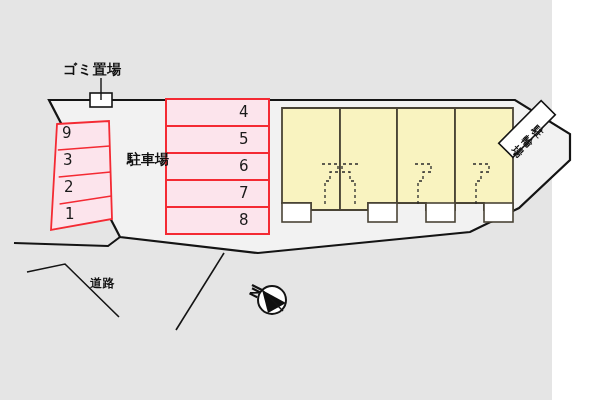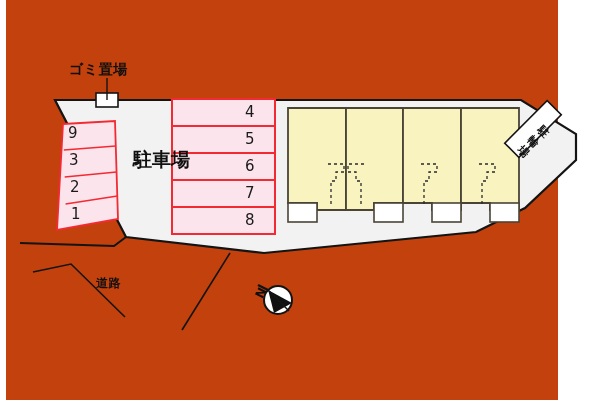--- a/index.html
+++ b/index.html
@@ -10,22 +10,21 @@
   body {
     width: 600px;
     height: 400px;
     font-family: "DejaVu Sans", "Liberation Sans", sans-serif;
     overflow: hidden;
   }
   #map-root {
     position: relative;
     width: 552px;
     height: 400px;
-    background: #c2410c;
-    margin-left: 6px;
+    background: #e5e5e5;
   }
   #site-svg {
     position: absolute;
     left: 0;
     top: 0;
     width: 600px;
     height: 400px;
   }
   .map-label {
     position: absolute;
@@ -44,21 +43,21 @@
   }
   #label-gomi {
     left: 63px;
     top: 62px;
     font-size: 14px;
     letter-spacing: 0.5px;
   }
   #label-chusha {
     left: 127px;
     top: 151px;
-    font-size: 19px;
+    font-size: 14px;
     width: 16px;
     text-align: center;
     line-height: 17px;
     letter-spacing: 0px;
   }
   #label-douro {
     left: 90px;
     top: 277px;
     font-size: 12px;
     letter-spacing: 0.5px;

